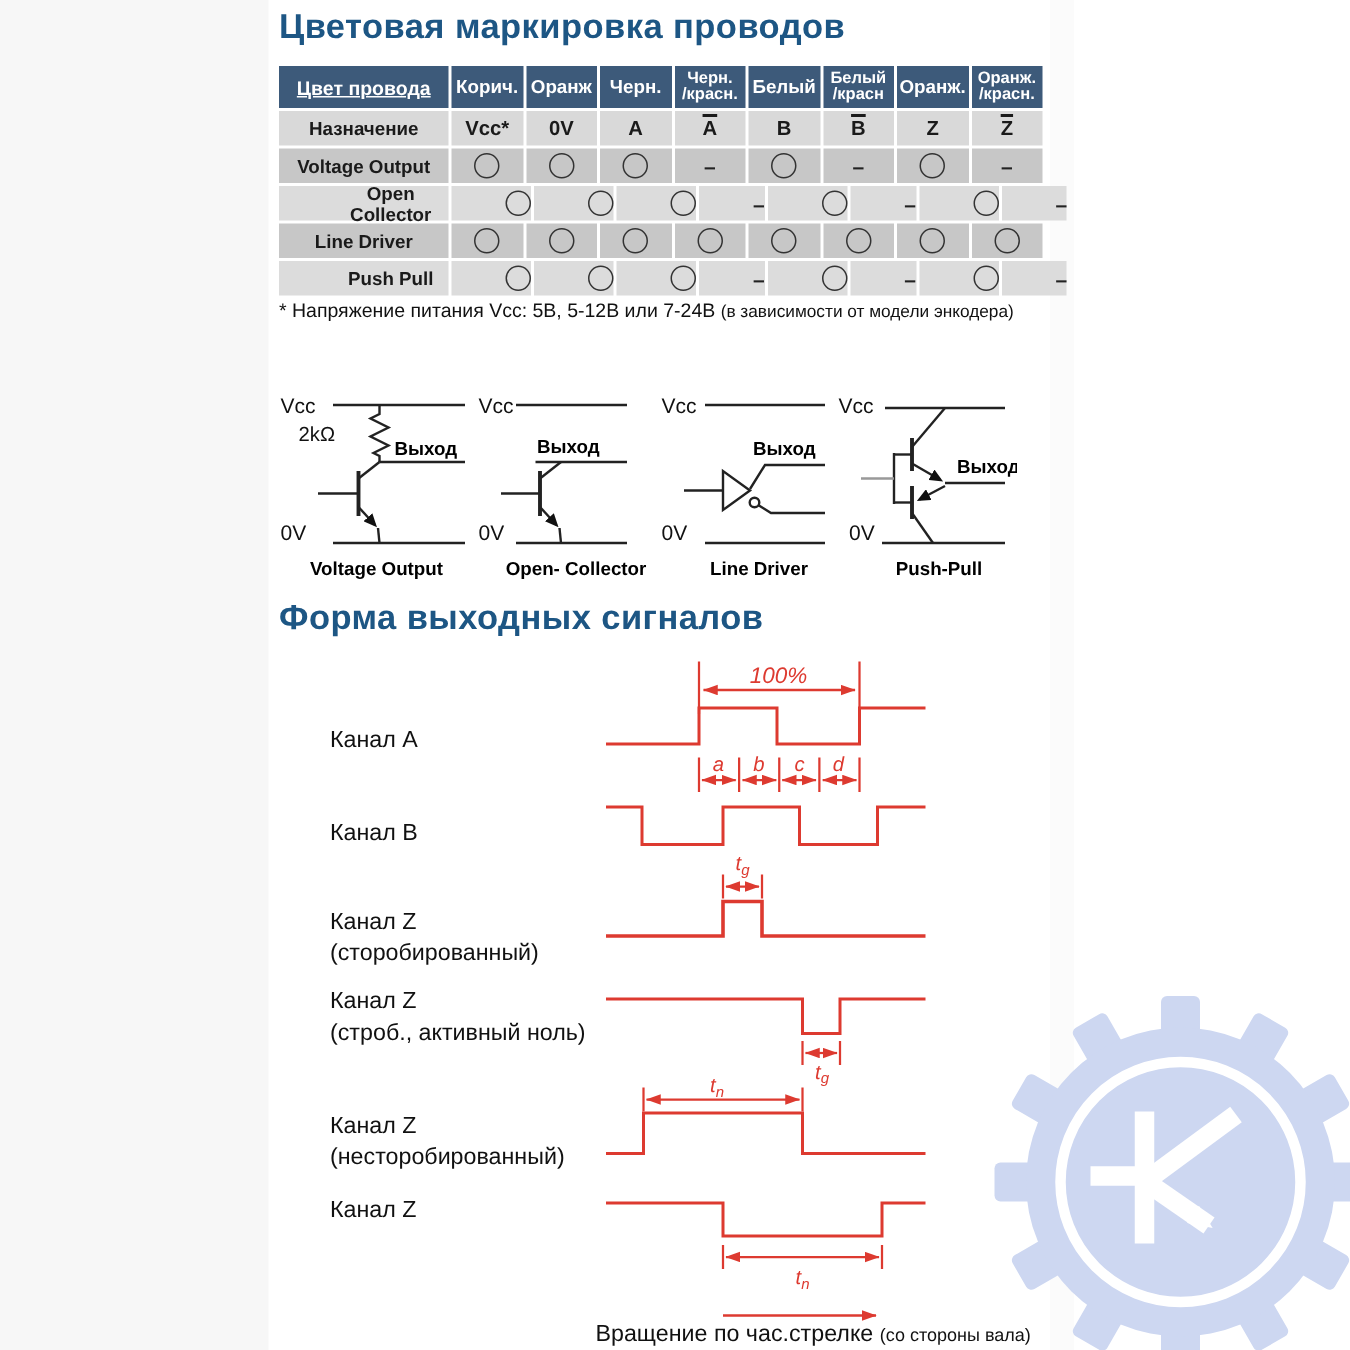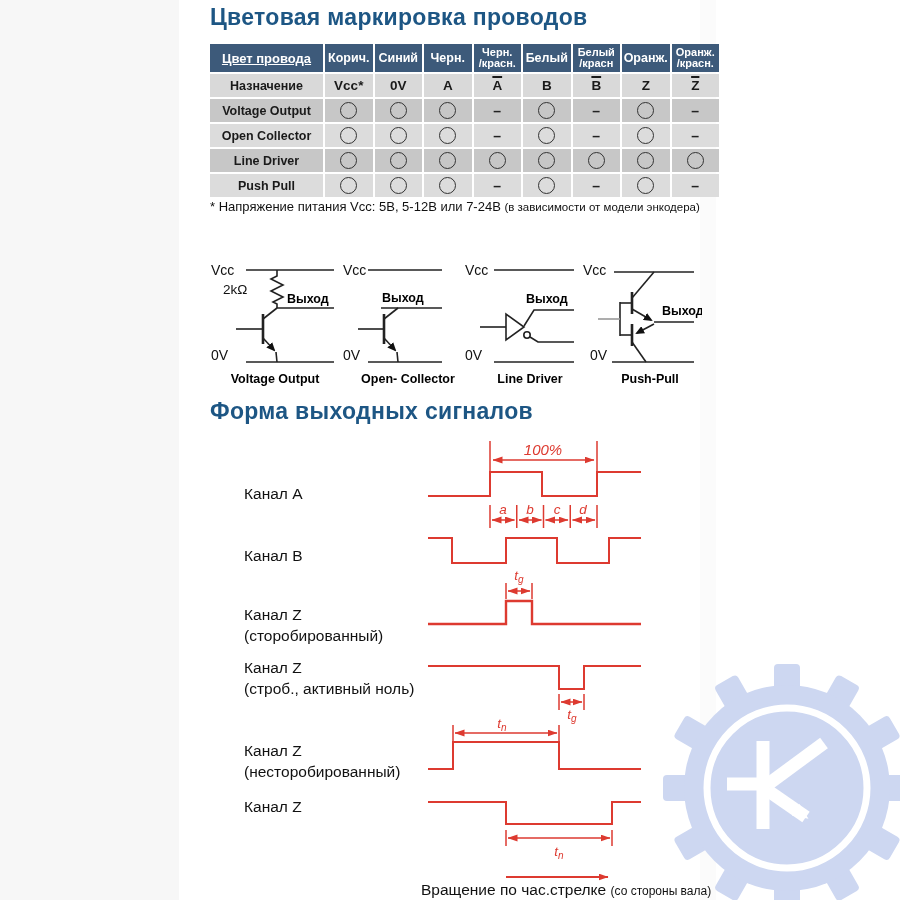--- a/index.html
+++ b/index.html
@@ -2,35 +2,35 @@
 <html><head>
 <meta charset="utf-8">
 <style>
   html,body{margin:0;padding:0;}
   body{
     width:900px;height:900px;position:relative;overflow:hidden;background:#ffffff;
     font-family:"Liberation Sans", sans-serif;color:#1a1a1a;
   }
   .band-left{position:absolute;left:0;top:0;width:179px;height:900px;background:#f7f7f7;}
   .band-right{position:absolute;left:700px;top:0;width:16px;height:900px;background:#fbfbfb;}
-  .content{position:absolute;left:0;top:0;width:840px;height:900px;z-index:2;margin-left:24px;}
+  .content{position:absolute;left:0;top:0;width:840px;height:900px;z-index:2;}
   .wm{position:absolute;left:660px;top:655px;z-index:1;}
   .sec-title{position:absolute;font-size:23px;font-weight:bold;color:#1d5684;letter-spacing:0.3px;}
   
   .wire-table{position:absolute;left:186px;top:44px;width:509px;}
   .trow{display:grid;grid-template-columns:113px repeat(8,1fr);gap:2px;margin-bottom:2px;}
   .trow > div{display:flex;align-items:center;justify-content:center;text-align:center;}
   .trow.header > div{height:28px;background:#3d5a7a;color:#ffffff;font-weight:bold;font-size:12.5px;}
   .trow.header > div.two{font-size:11px;line-height:11px;white-space:pre-line;}
   .trow.header > div.first{font-size:13px;text-decoration:underline;}
   .trow > div{height:23px;}
   .trow.header > div{height:28px;}
   .trow.purpose > div{background:#d9d9d9;}
   .trow.dark > div{background:#c7c7c7;}
-  .trow.light > div{background:#dcdcdc;}
+  .trow.light > div{background:#dcdcdc;padding-left:36px;}
   .rlabel{font-weight:bold;font-size:12.5px;}
   .sig{font-weight:bold;font-size:13.5px;}
   .sig.barred{text-decoration:overline;text-decoration-thickness:1.5px;}
   .cir{display:inline-block;width:15px;height:15px;border:1.7px solid #333;border-radius:50%;background:transparent;}
   .dash{font-weight:bold;font-size:14px;color:#222;}
   .footnote{position:absolute;left:186px;top:199px;font-size:13px;color:#111;}
   .footnote .small{font-size:11.5px;}
   
   .circ-caption{position:absolute;top:372px;transform:translateX(-50%);font-weight:bold;font-size:12.5px;color:#000;white-space:nowrap;}
   svg text{font-family:"Liberation Sans", sans-serif;}
@@ -105,21 +105,21 @@
 </svg>
 
 <div class="content">
 
   <div class="sec-title" style="left:186px;top:4px;">Цветовая маркировка проводов</div>
 
   <div class="wire-table">
     <div class="trow header">
       <div class="first">Цвет провода</div>
       <div>Корич.</div>
-      <div>Синий</div>
+      <div>Оранж</div>
       <div>Черн.</div>
       <div class="two">Черн.
 /красн.</div>
       <div>Белый</div>
       <div class="two">Белый
 /красн</div>
       <div>Оранж.</div>
       <div class="two">Оранж.
 /красн.</div>
     </div>

